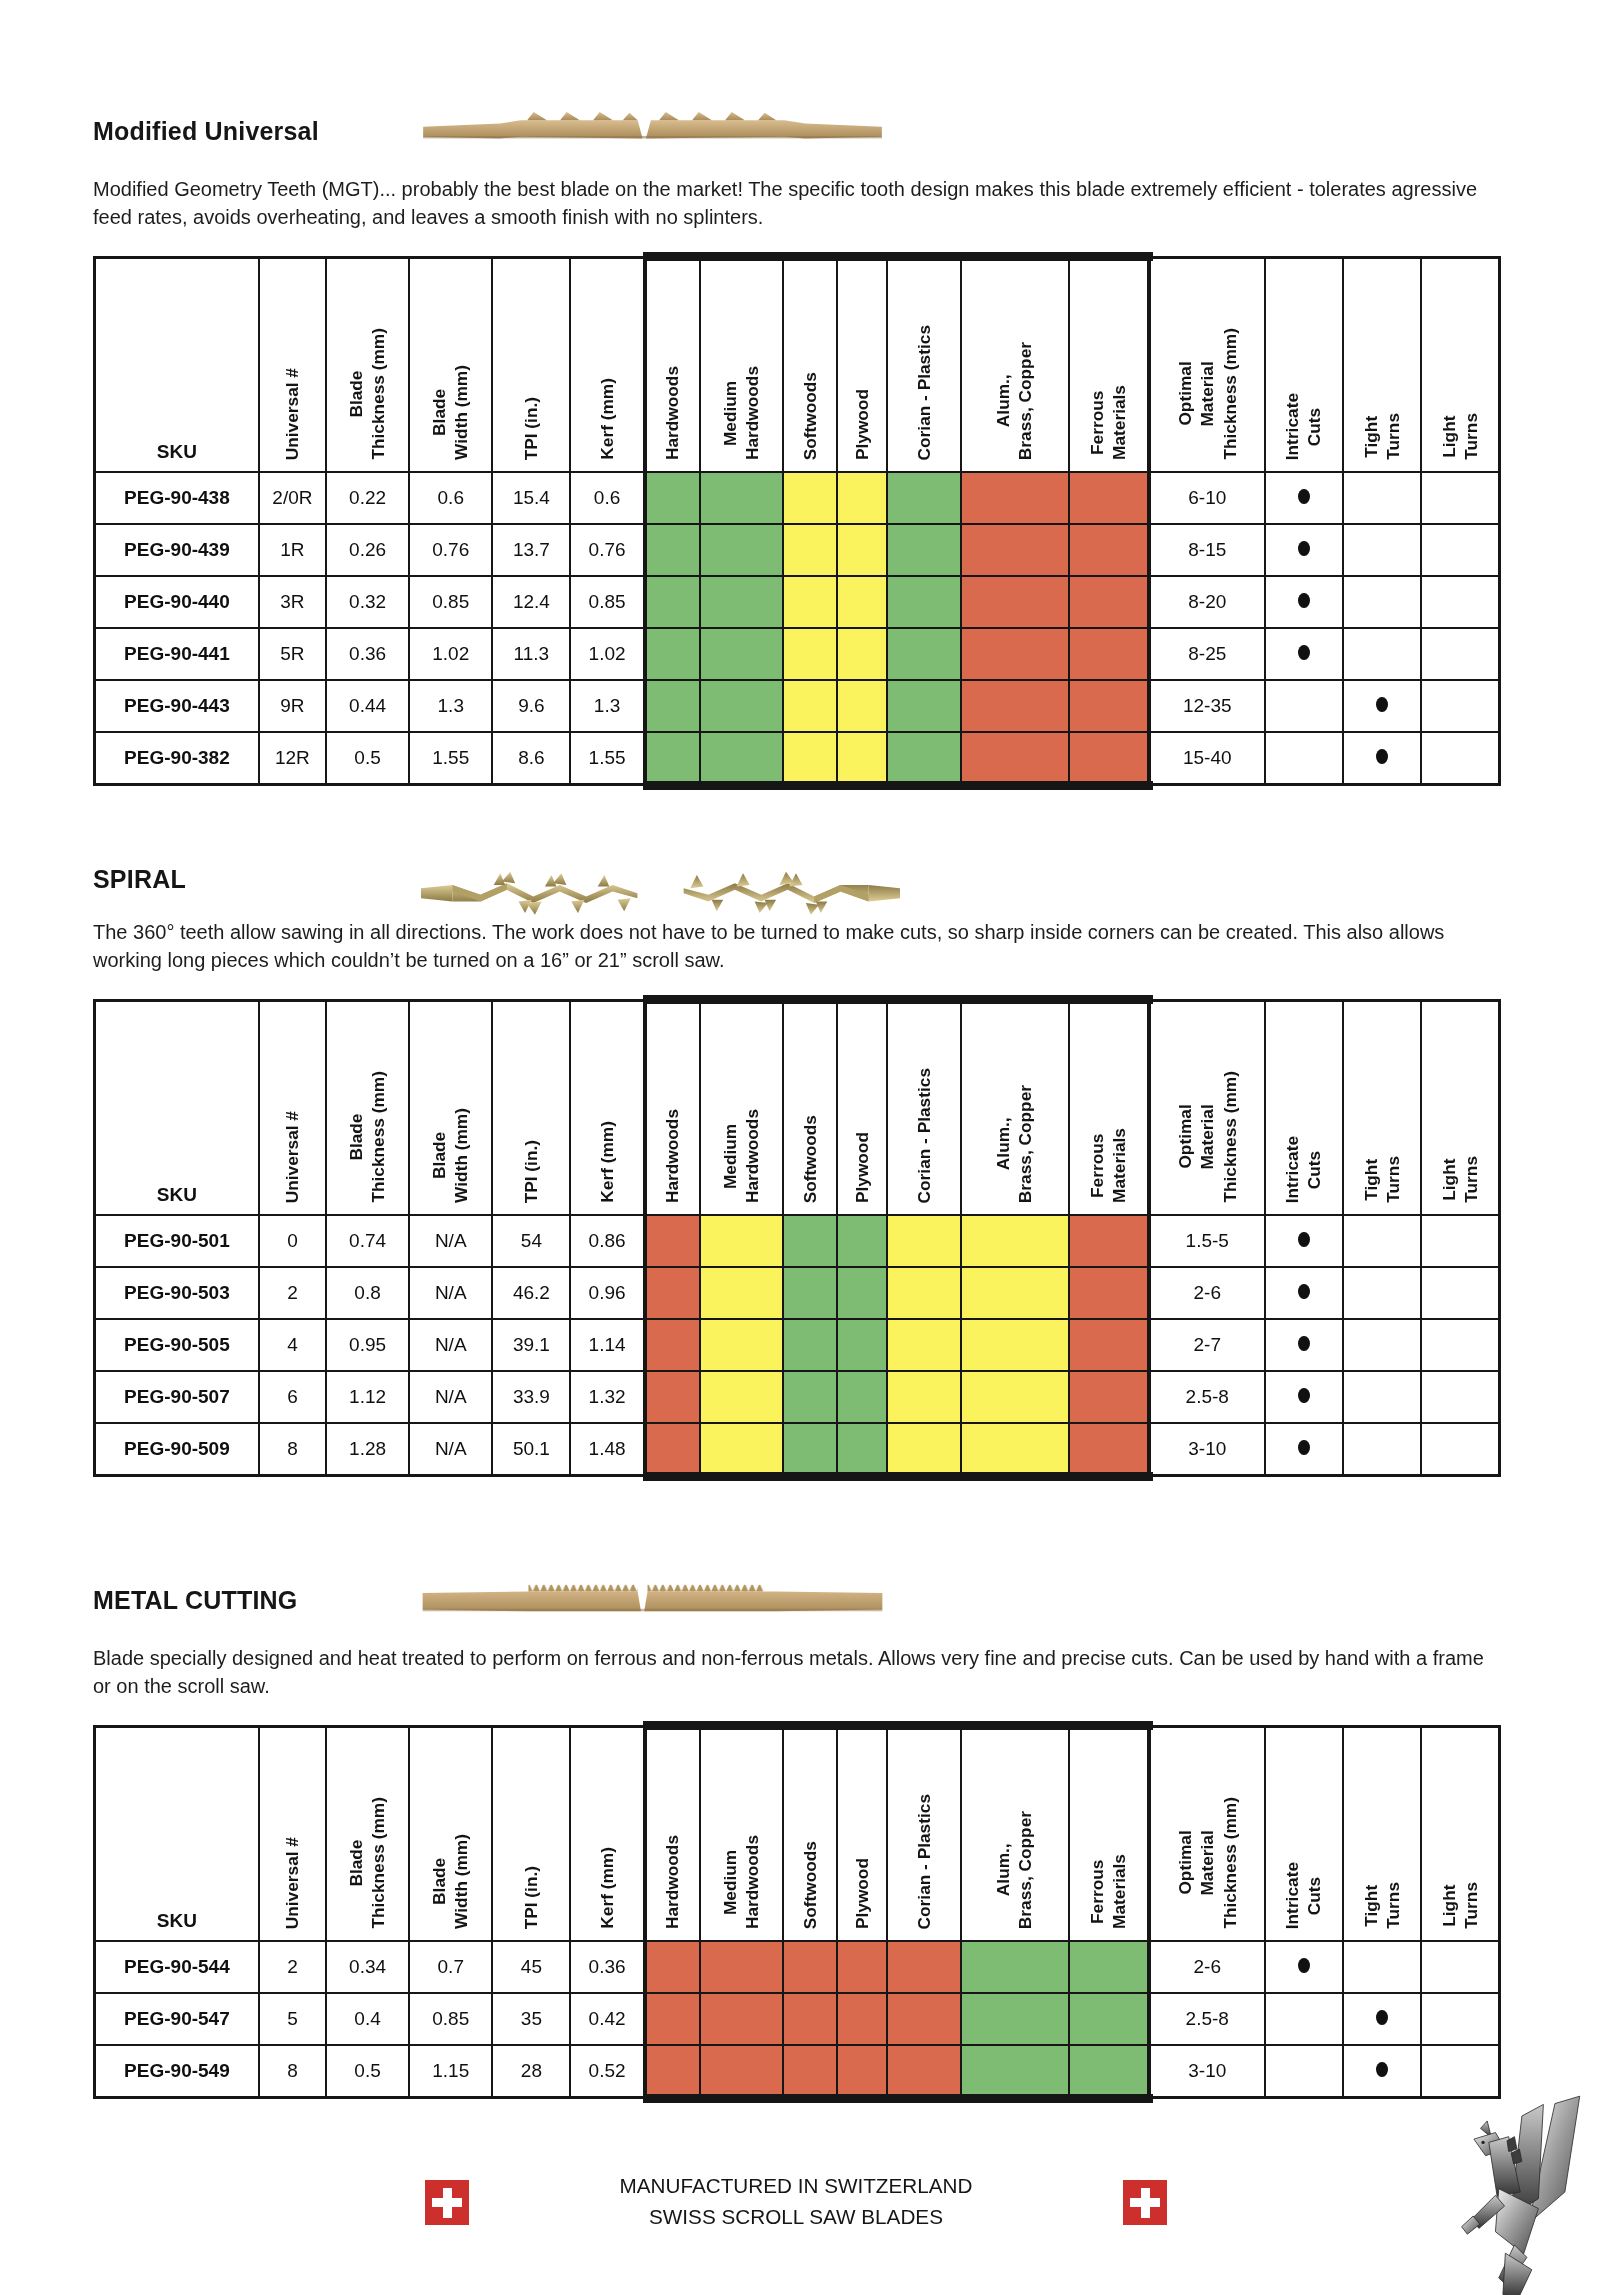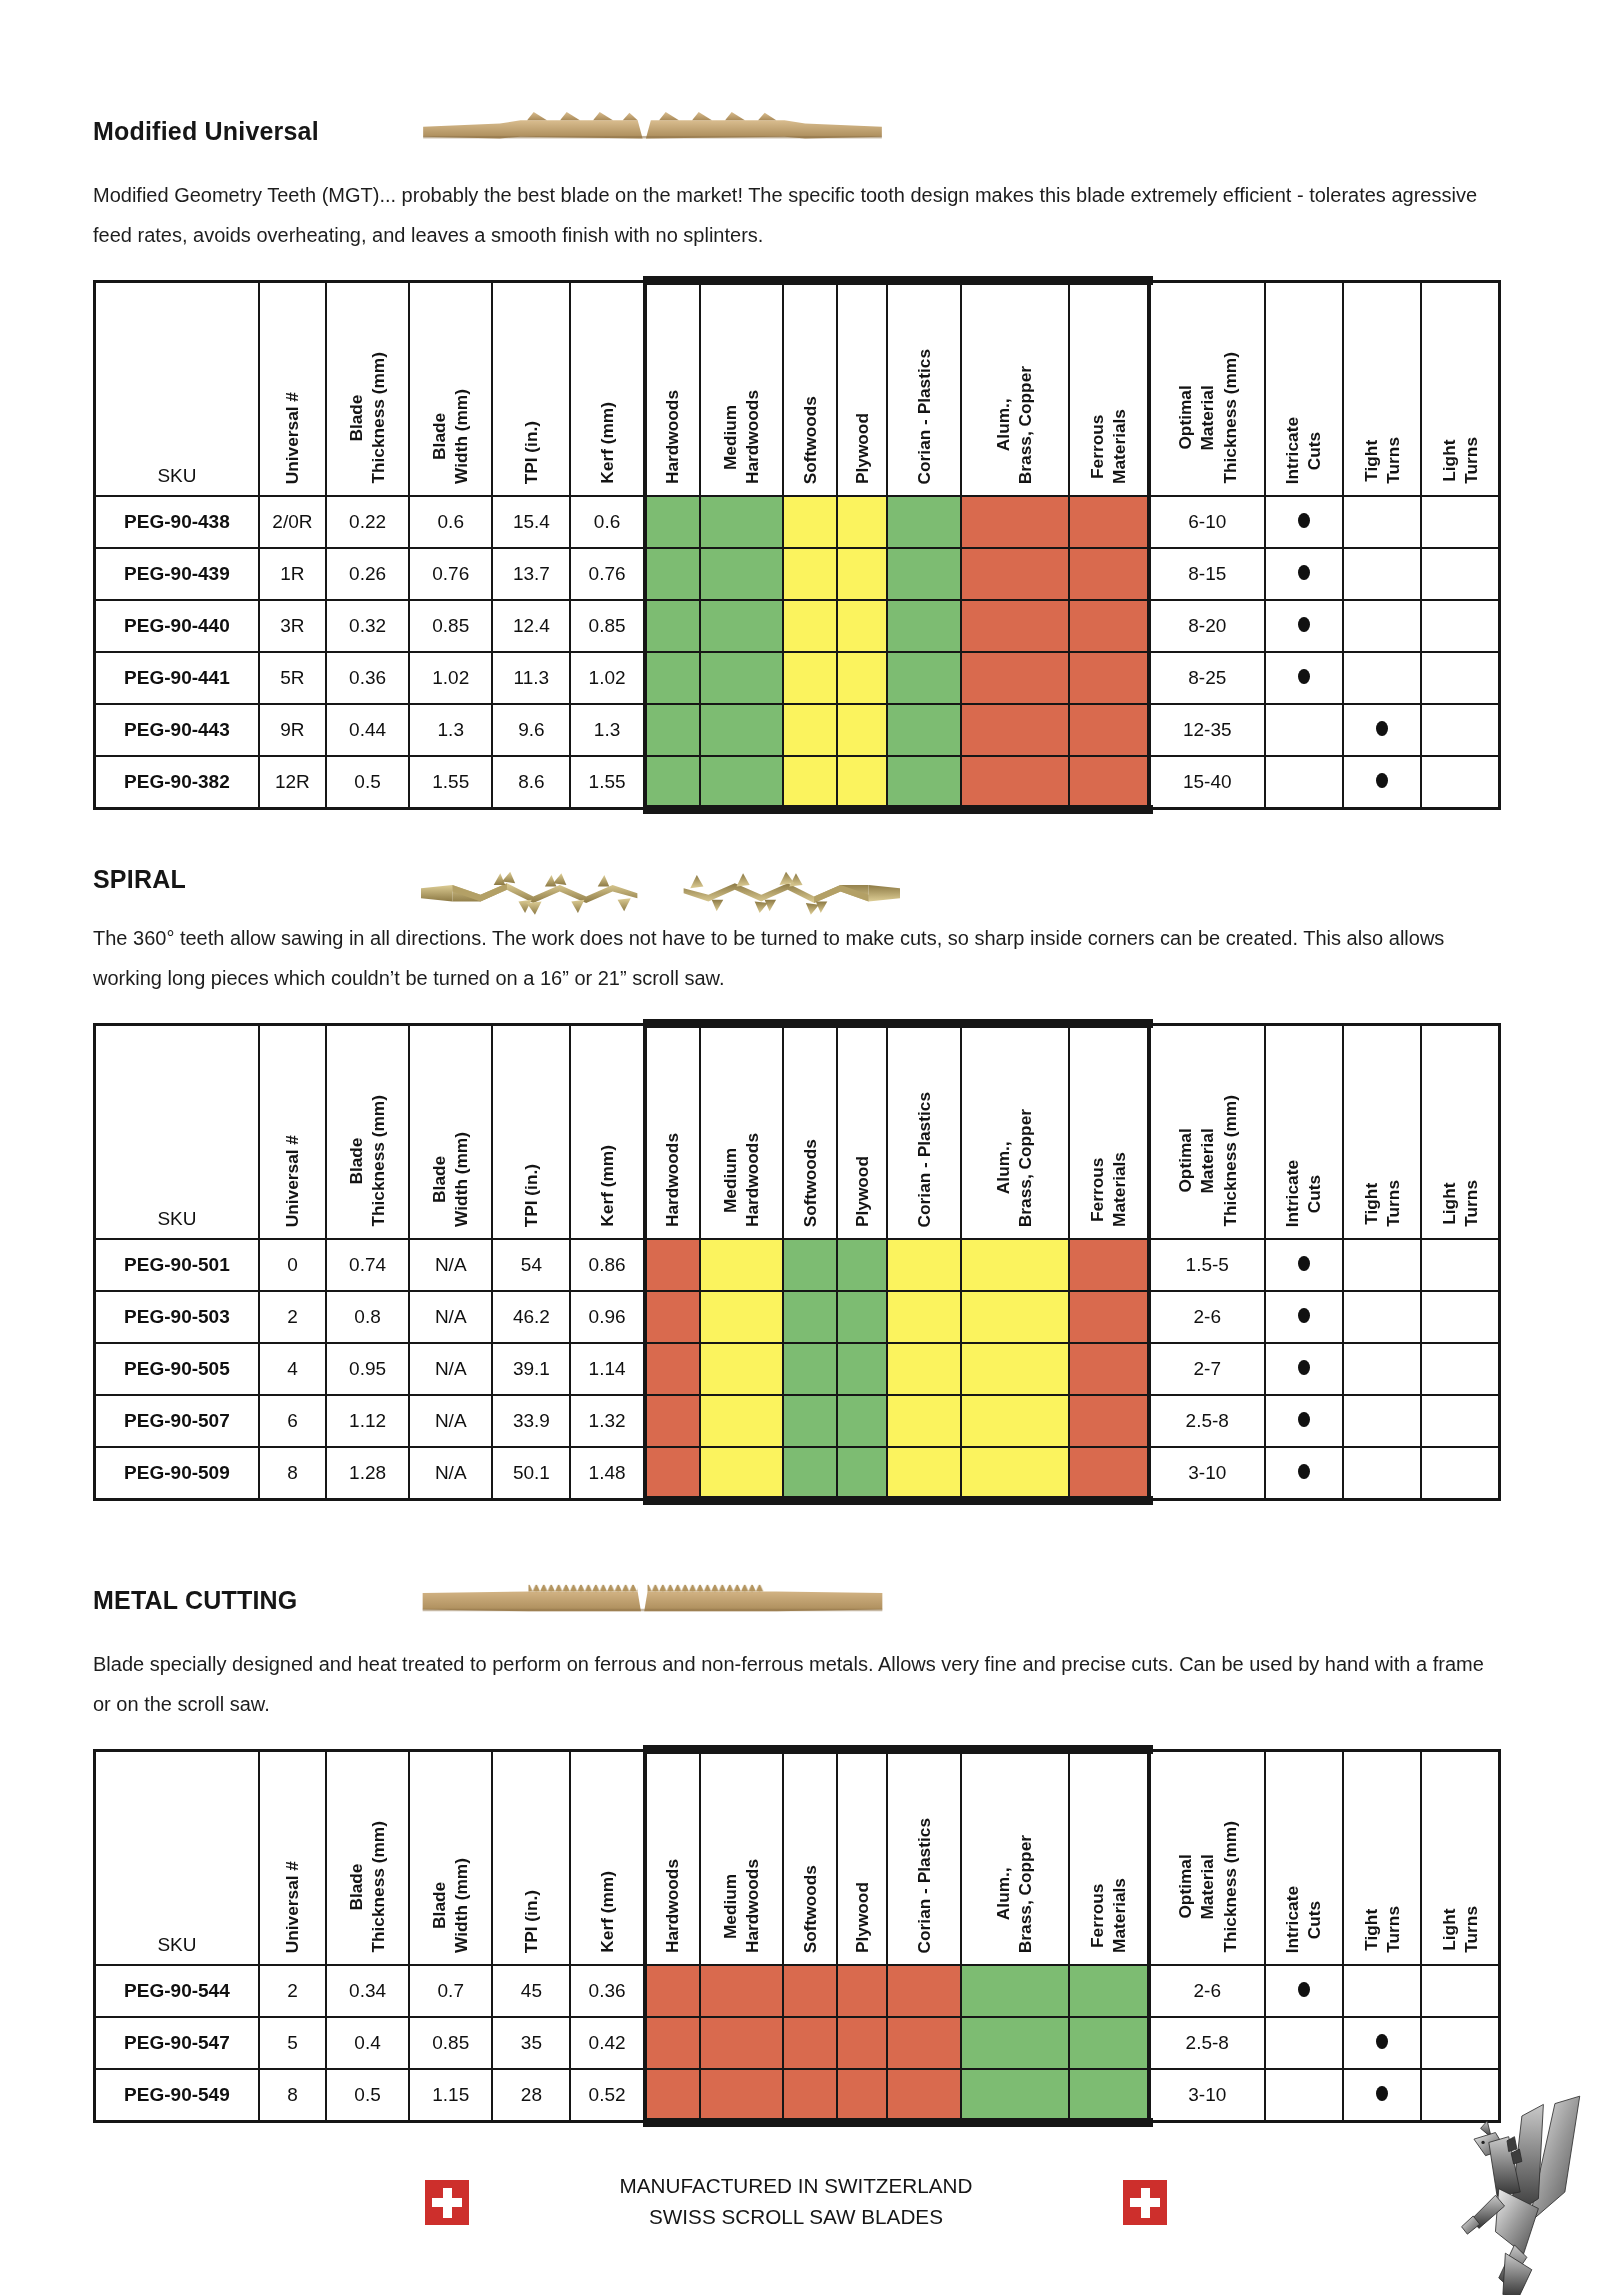--- a/index.html
+++ b/index.html
@@ -4,34 +4,34 @@
 <style>
   html,body{margin:0;padding:0;}
   body{
     width:1607px;height:2295px;position:relative;background:#ffffff;
     font-family:"Liberation Sans",sans-serif;color:#111;
   }
   .section{position:absolute;left:93px;width:1414px;}
   .sec-head{position:relative;height:33px;}
   h2.sec-title{margin:0;font-size:25px;font-weight:bold;color:#161616;letter-spacing:0.2px;}
   .blade-img{position:absolute;left:328px;top:-5px;}
-  p.sec-desc{margin:0;width:1408px;font-size:20px;line-height:40px;color:#1d1d1d;}
+  p.sec-desc{margin:0;width:1408px;font-size:20px;line-height:28px;color:#1d1d1d;}
   #sec0 p.sec-desc{margin-top:25px;}
   #sec1 p.sec-desc{margin-top:20px;}
   #sec2 p.sec-desc{margin-top:25px;}
   .tablewrap{position:relative;margin-top:25px;width:1411px;}
   table.spec{border-collapse:collapse;table-layout:fixed;width:1408px;border:3.3px solid #161616;background:#fff;}
   table.spec th,table.spec td{border:2.5px solid #161616;padding:0;}
   table.spec th{height:204px;vertical-align:bottom;text-align:center;background:#fff;padding-bottom:8.3px;}
   table.spec td{height:50px;text-align:center;vertical-align:middle;font-size:19px;color:#101010;}
   .vtext{
     display:inline-block;writing-mode:vertical-rl;transform:rotate(180deg);
     white-space:pre-line;font-weight:bold;font-size:17.3px;line-height:1.3;color:#141414;
   }
-  .sku-h{font-weight:normal;font-size:19px;white-space:pre-line;}
+  .sku-h{font-weight:bold;font-size:19px;white-space:pre-line;}
   td.sku-cell{font-weight:bold;font-size:19px;}
   .mleft{border-left-width:4.1px !important;}
   .mright{border-right-width:4.1px !important;}
   .gbar{position:absolute;left:550px;width:510px;height:9px;background:#161616;z-index:3;}
   .gbar.top{top:-4.1px;}
   .gbar.bot{bottom:-4.1px;}
   .dot{display:inline-block;width:11.6px;height:15px;border-radius:50%;background:#111;}
   
   #footer{position:absolute;left:0;top:2148px;width:1607px;height:99px;}
   .swiss-flag{position:absolute;top:32px;width:44px;height:45px;background:#cd2f2c;}

